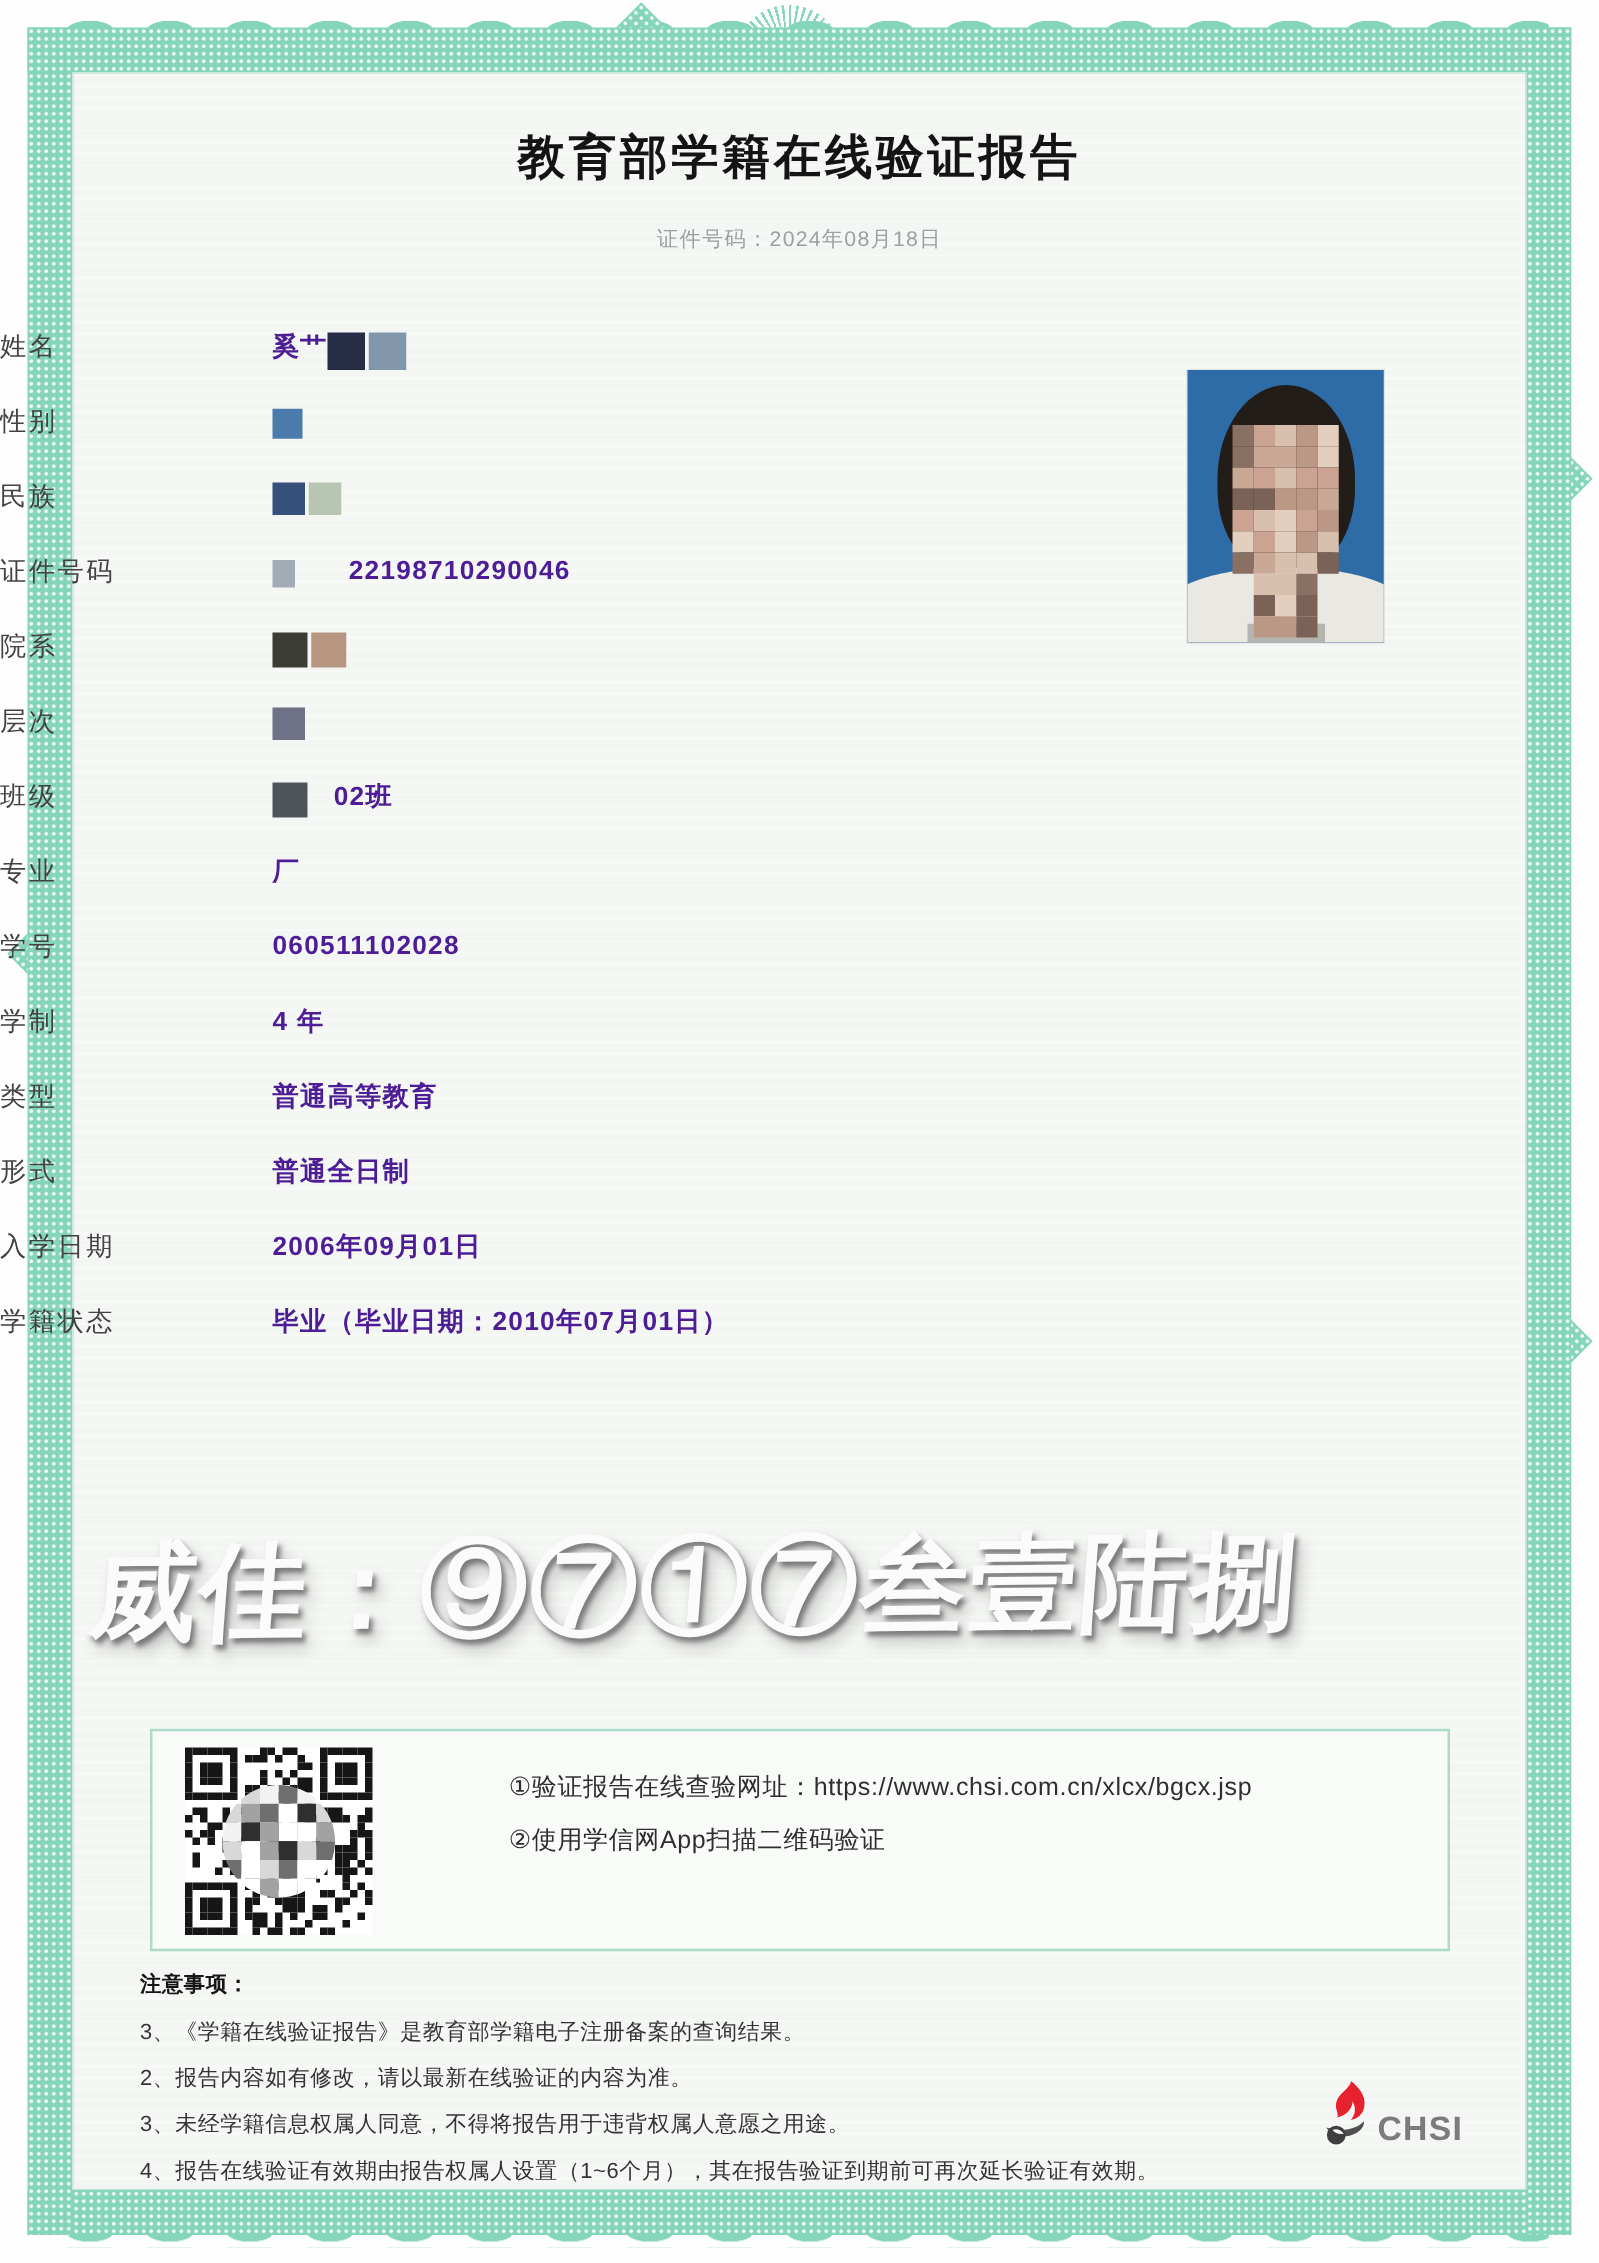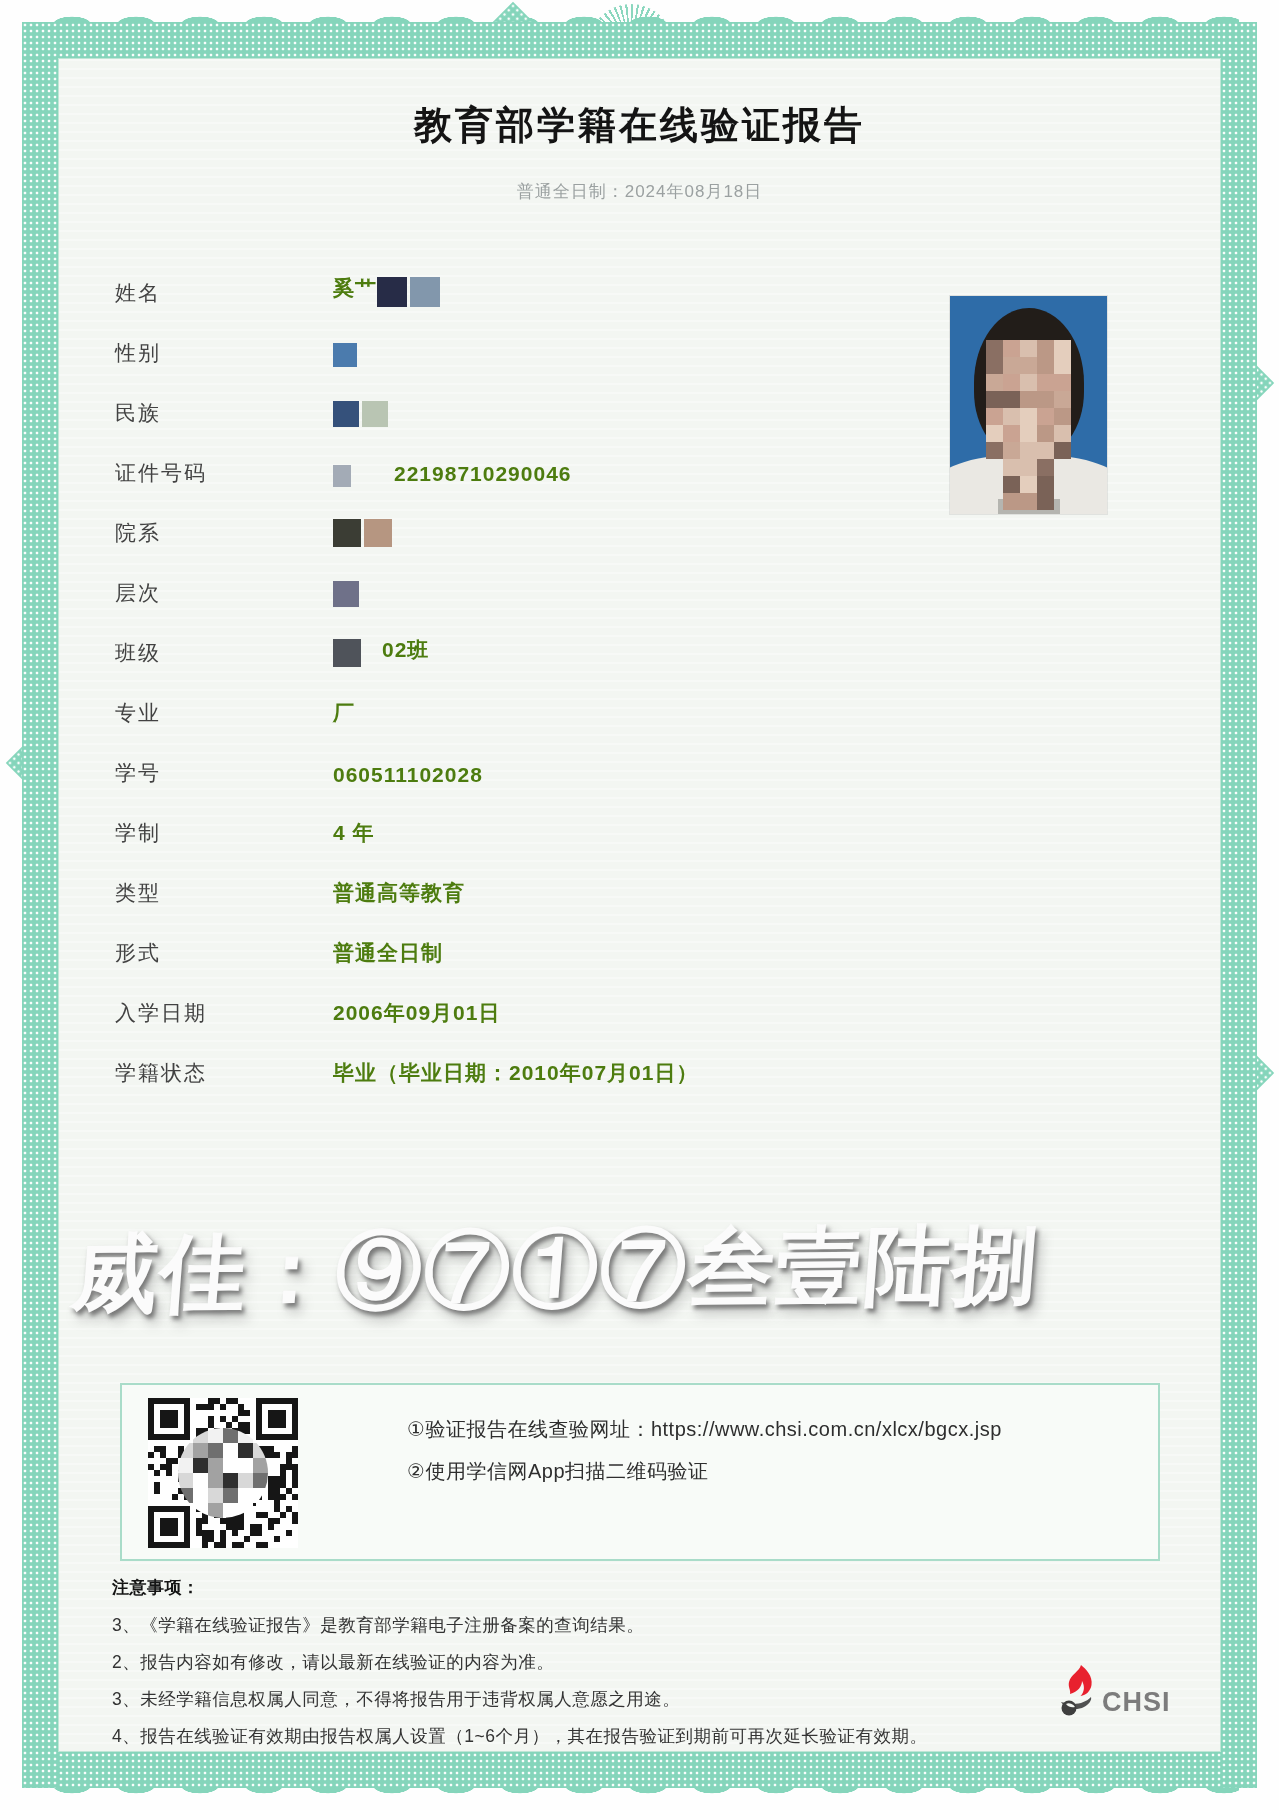--- a/index.html
+++ b/index.html
@@ -33,23 +33,23 @@
        border:1px solid #bfe6d6;
        background-image:repeating-linear-gradient(180deg,rgba(255,255,255,.35) 0 2px,rgba(255,255,255,0) 2px 9px);}
 
   .title{position:absolute;left:0;right:0;top:100px;text-align:center;font-size:38px;font-weight:bold;
          color:#141414;letter-spacing:3px;z-index:4;}
   .subtitle{position:absolute;left:0;right:0;top:180px;text-align:center;font-size:17px;color:#9ba1a1;
             letter-spacing:1px;z-index:4;}
 
   
   .fields{position:absolute;left:0;top:247px;width:100%;z-index:4;}
-  .frow{display:flex;align-items:flex-end;height:60px;padding-left:115px;}
+  .frow{display:flex;align-items:center;height:60px;}
   .flabel{width:218px;font-size:21px;color:#424242;letter-spacing:2px;flex:none;}
-  .fvalue{font-size:21px;color:#4d7c0f;font-weight:600;display:flex;align-items:center;}
+  .fvalue{font-size:21px;color:#4c1d95;font-weight:600;display:flex;align-items:center;}
   .seg-text{letter-spacing:1px;white-space:pre;}
   .seg-block{display:inline-block;margin-right:3px;flex:none;}
   .seg-gap{display:inline-block;flex:none;}
 
   
   .photo{position:absolute;left:950px;top:296px;width:157px;height:218px;overflow:hidden;z-index:4;
          box-shadow:0 0 0 1px rgba(0,0,0,.08);}
   .hair{position:absolute;left:24px;top:12px;width:110px;height:150px;border-radius:52% 52% 46% 46%;}
   .shirt{position:absolute;left:-12px;right:-12px;bottom:0;height:60px;border-radius:100% 100% 0 0/90% 90% 0 0;}
   .ptab{position:absolute;left:48px;bottom:0;width:62px;height:15px;}
@@ -98,21 +98,21 @@
   <div class="diamond d-left"></div>
   <div class="diamond d-right1"></div>
   <div class="diamond d-right2"></div>
   <div class="lace lace-top"></div>
   <div class="lace lace-bottom"></div>
   <div class="lace lace-left"></div>
   <div class="lace lace-right"></div>
   <div class="doc"></div>
 
   <div class="title">教育部学籍在线验证报告</div>
-  <div class="subtitle">普通全日制：2024年08月18日</div>
+  <div class="subtitle">证件号码：2024年08月18日</div>
 
   <div class="fields" id="fields">
       <div class="frow">
         <div class="flabel">姓名</div>
         <div class="fvalue">
           <span class="seg-text">奚艹</span>
           <span class="seg-block" style="width: 30px; height: 30px; background: rgb(39, 44, 71); margin-top: 8px;"></span>
           <span class="seg-block" style="width: 30px; height: 30px; background: rgb(130, 151, 172); margin-top: 8px;"></span>
         </div>
       </div>

